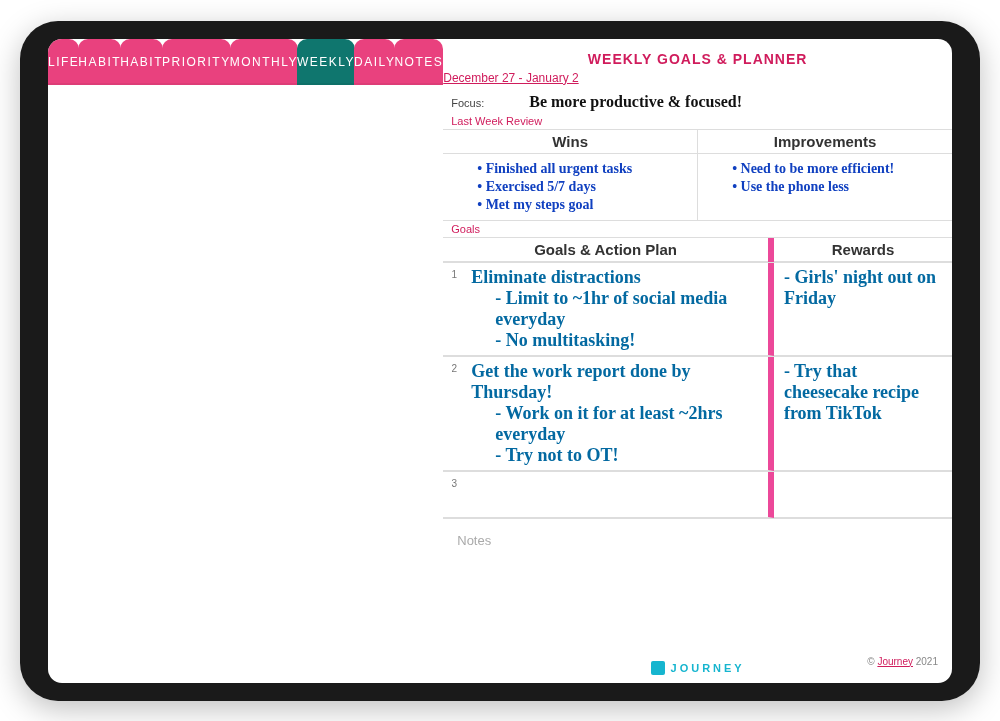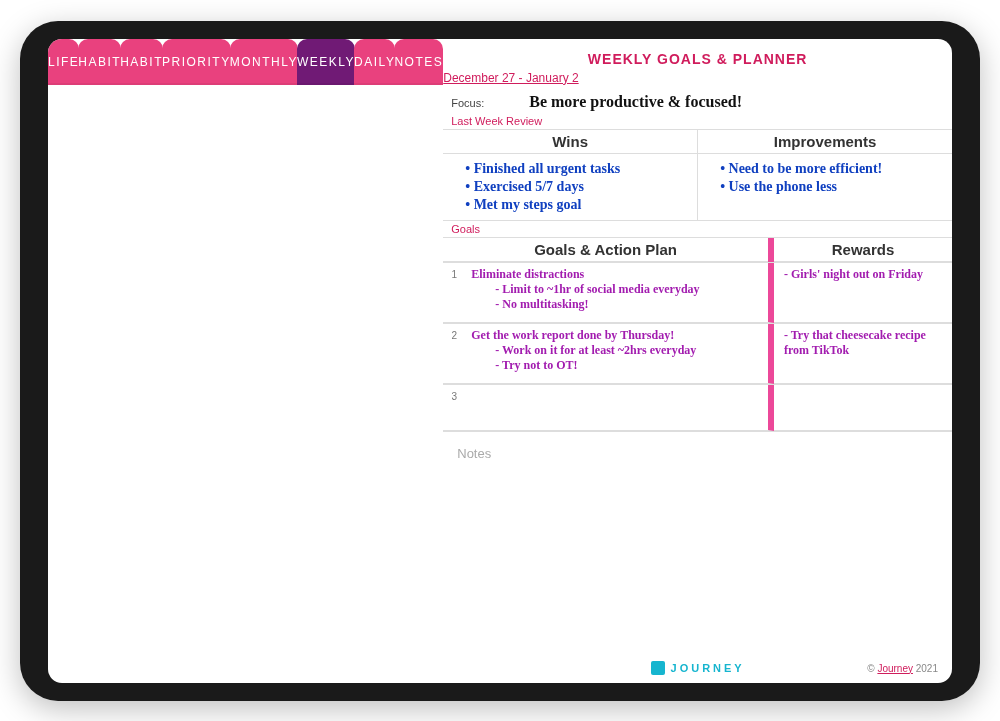--- a/index.html
+++ b/index.html
@@ -45,21 +45,21 @@
     display: flex;
     align-items: center;
     justify-content: center;
     border-top-left-radius: 10px;
     border-top-right-radius: 10px;
     margin-left: -1px;
     position: relative;
     cursor: pointer;
   }
   .tab:first-child { margin-left: 0; }
-  .tab.active { background: #701a75; }
+  .tab.active { background: #0f766e; }
   .tab::after {
     content: "";
     position: absolute;
     bottom: 0; left: 0; right: 0;
     height: 2px;
     background: rgba(0,0,0,0.05);
   }
   .content {
     flex: 1;
     padding: 8px 0 0 0;
@@ -98,22 +98,22 @@
     margin-left: 25px;
   }
   .hand-blue {
     font-family: "Comic Sans MS", "Segoe Script", cursive;
     color: #1040c0;
     font-size: 14px;
     font-weight: 600;
   }
   .hand-purple {
     font-family: "Comic Sans MS", "Segoe Script", cursive;
-    color: #a21caf;
-    font-size: 12px;
+    color: #0369a1;
+    font-size: 18px;
     font-weight: 600;
   }
   .section-label {
     color: #d01c5c;
     font-size: 11px;
     font-weight: 500;
     padding: 2px 8px;
     border-bottom: 1px solid #ddd;
   }
   .review-grid {
@@ -129,20 +129,21 @@
     text-align: center;
     font-size: 15px;
     font-weight: 600;
     padding: 3px 0;
     border-bottom: 1px solid #ddd;
     color: #333;
   }
   .col-body {
     padding: 6px 22px;
     min-height: 62px;
+    margin-left: 12px;
   }
   .col-body div { line-height: 1.3; }
   .goals-grid {
     display: flex;
     border-bottom: 1px solid #ddd;
   }
   .goals-left {
     flex: 0 0 65%;
     border-right: 6px solid #ec4899;
   }
@@ -187,21 +188,21 @@
   }
   .footer-logo {
     width: 14px; height: 14px;
     background: #16b5cf;
     border-radius: 2px;
     margin-right: 6px;
     display: inline-block;
   }
   .copyright {
     position: absolute;
-    bottom: 9px; right: 14px;
+    bottom: 16px; right: 14px;
     font-size: 10px;
     color: #888;
   }
   .copyright .brand { color: #d01c5c; text-decoration: underline; }
 </style>
 </head>
 <body>
 
 <div class="ipad-frame">
   <div class="screen">

